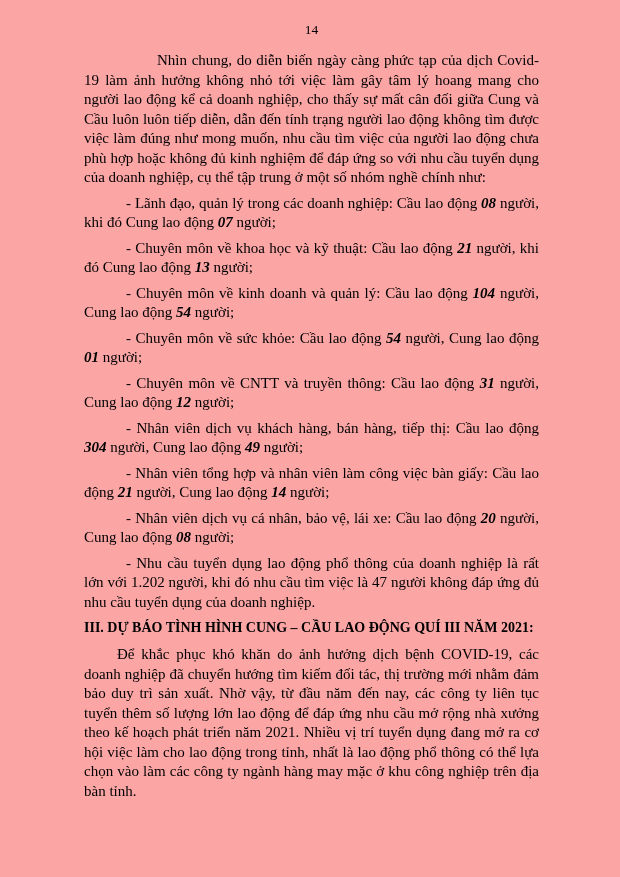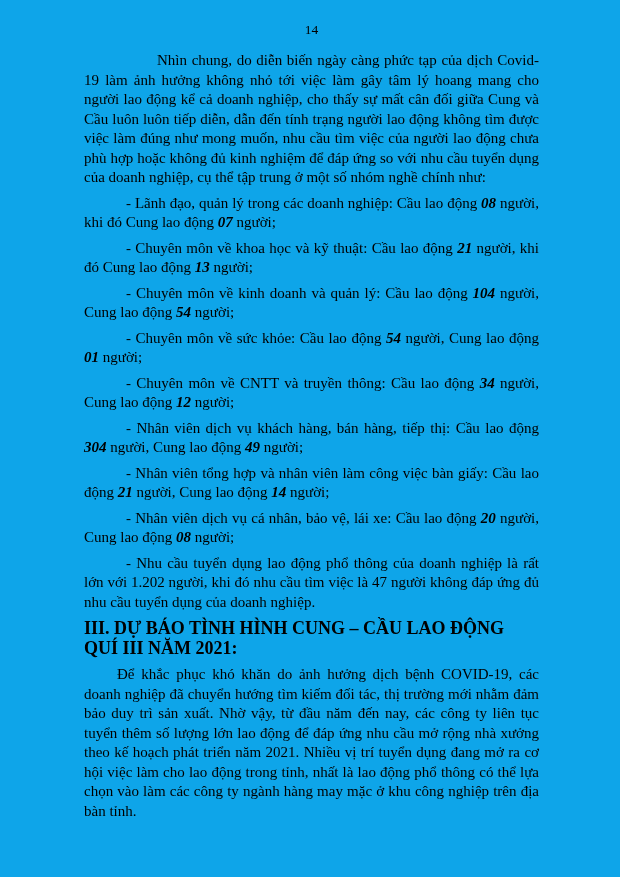--- a/index.html
+++ b/index.html
@@ -4,21 +4,21 @@
 <style>
   html, body {
     margin: 0;
     padding: 0;
     background: #ffffff;
   }
   .page {
     position: relative;
     width: 620px;
     height: 877px;
-    background: #0ea5e9;
+    background: #fca5a5;
     color: #000000;
     font-family: "Liberation Serif", "DejaVu Serif", serif;
     overflow: hidden;
     box-sizing: border-box;
     padding: 22px 81px 20px 84px;
   }
   .page-number {
     text-align: center;
     font-size: 13.5px;
     line-height: 16px;
@@ -33,38 +33,38 @@
     margin: 0 0 6px 0;
     text-align: justify;
   }
   .para.opening   { text-indent: 73px; }
   .para.list-item { text-indent: 42px; }
   .para.closing   { text-indent: 33px; }
   .para.heading {
     text-indent: 0;
     text-align: left;
     font-weight: bold;
-    font-size: 18px;
+    font-size: 14px;
     line-height: 20px;
     margin: 2px 0 7px 0;
   }
   .b { font-weight: bold; font-style: italic; }
 </style>
 </head>
 <body>
 
 <div class="page">
   <div class="page-number">14</div>
   <div class="content">
       <p class="para opening"><span>Nhìn chung, do diễn biến ngày càng phức tạp của dịch Covid-19 làm ảnh hưởng không nhỏ tới việc làm gây tâm lý hoang mang cho người lao động kể cả doanh nghiệp, cho thấy sự mất cân đối giữa Cung và Cầu luôn luôn tiếp diễn, dẫn đến tính trạng người lao động không tìm được việc làm đúng như mong muốn, nhu cầu tìm việc của người lao động chưa phù hợp hoặc không đủ kinh nghiệm để đáp ứng so với nhu cầu tuyển dụng của doanh nghiệp, cụ thể tập trung ở một số nhóm nghề chính như:</span></p>
       <p class="para list-item"><span>- Lãnh đạo, quản lý trong các doanh nghiệp: Cầu lao động </span><span class="b">08</span><span> người, khi đó Cung lao động </span><span class="b">07</span><span> người;</span></p>
       <p class="para list-item"><span>- Chuyên môn về khoa học và kỹ thuật: Cầu lao động </span><span class="b">21</span><span> người, khi đó Cung lao động </span><span class="b">13</span><span> người;</span></p>
       <p class="para list-item"><span>- Chuyên môn về kinh doanh và quản lý: Cầu lao động </span><span class="b">104</span><span> người, Cung lao động </span><span class="b">54</span><span> người;</span></p>
       <p class="para list-item"><span>- Chuyên môn về sức khỏe: Cầu lao động </span><span class="b">54</span><span> người, Cung lao động </span><span class="b">01</span><span> người;</span></p>
-      <p class="para list-item"><span>- Chuyên môn về CNTT và truyền thông: Cầu lao động </span><span class="b">34</span><span> người, Cung lao động </span><span class="b">12</span><span> người;</span></p>
+      <p class="para list-item"><span>- Chuyên môn về CNTT và truyền thông: Cầu lao động </span><span class="b">31</span><span> người, Cung lao động </span><span class="b">12</span><span> người;</span></p>
       <p class="para list-item"><span>- Nhân viên dịch vụ khách hàng, bán hàng, tiếp thị: Cầu lao động </span><span class="b">304</span><span> người, Cung lao động </span><span class="b">49</span><span> người;</span></p>
       <p class="para list-item"><span>- Nhân viên tổng hợp và nhân viên làm công việc bàn giấy: Cầu lao động </span><span class="b">21</span><span> người, Cung lao động </span><span class="b">14</span><span> người;</span></p>
       <p class="para list-item"><span>- Nhân viên dịch vụ cá nhân, bảo vệ, lái xe: Cầu lao động </span><span class="b">20</span><span> người, Cung lao động </span><span class="b">08</span><span> người;</span></p>
       <p class="para list-item"><span>- Nhu cầu tuyển dụng lao động phổ thông của doanh nghiệp là rất lớn với 1.202 người, khi đó nhu cầu tìm việc là 47 người không đáp ứng đủ nhu cầu tuyển dụng của doanh nghiệp.</span></p>
       <p class="para heading"><span>III. DỰ BÁO TÌNH HÌNH CUNG – CẦU LAO ĐỘNG QUÍ III NĂM 2021:</span></p>
       <p class="para closing"><span>Để khắc phục khó khăn do ảnh hưởng dịch bệnh COVID-19, các doanh nghiệp đã chuyển hướng tìm kiếm đối tác, thị trường mới nhằm đảm bảo duy trì sản xuất. Nhờ vậy, từ đầu năm đến nay, các công ty liên tục tuyển thêm số lượng lớn lao động để đáp ứng nhu cầu mở rộng nhà xưởng theo kế hoạch phát triển năm 2021. Nhiều vị trí tuyển dụng đang mở ra cơ hội việc làm cho lao động trong tỉnh, nhất là lao động phổ thông có thể lựa chọn vào làm các công ty ngành hàng may mặc ở khu công nghiệp trên địa bàn tỉnh.</span></p>
     </div>
 </div>
 
 </body></html>

